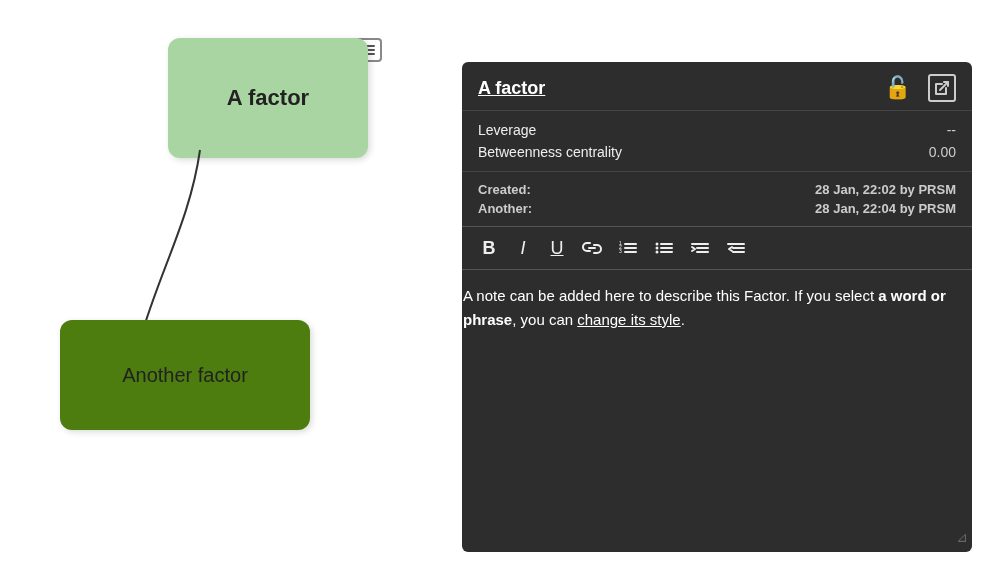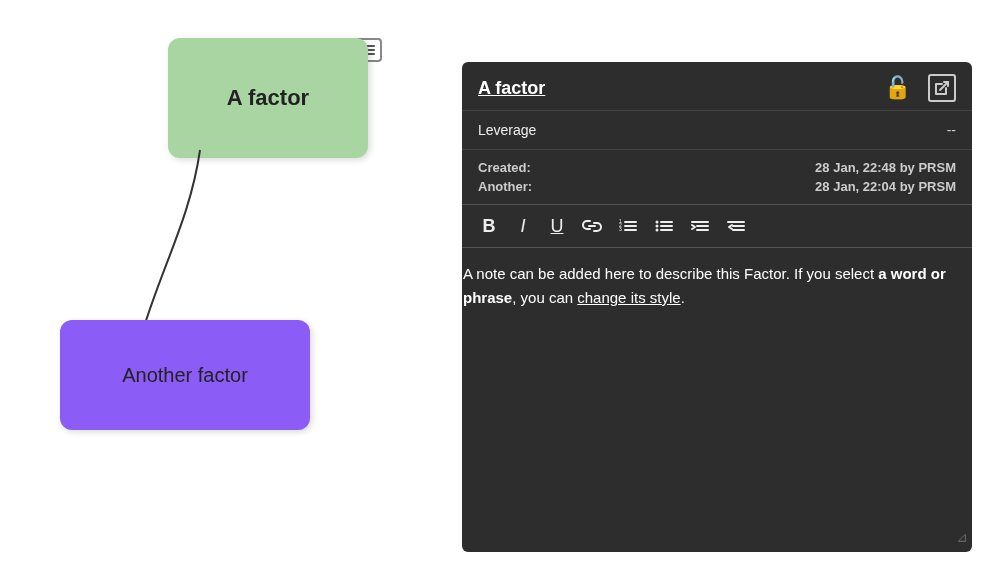--- a/index.html
+++ b/index.html
@@ -72,21 +72,21 @@
       pointer-events: none;
     }
 
     
     .node-b {
       position: absolute;
       left: 60px;
       top: 320px;
       width: 250px;
       height: 110px;
-      background: #8b5cf6;
+      background: #4d7c0f;
       border-radius: 12px;
       display: flex;
       align-items: center;
       justify-content: center;
       font-size: 20px;
       color: #222;
       cursor: pointer;
       box-shadow: 2px 2px 6px rgba(0,0,0,0.15);
     }
 
@@ -275,26 +275,30 @@
         </svg>
       </div>
     </div>
   </div>
 
   <div class="panel-meta">
     <div class="meta-row">
       <span>Leverage</span>
       <span class="meta-value">--</span>
     </div>
+    <div class="meta-row">
+      <span>Betweenness centrality</span>
+      <span class="meta-value">0.00</span>
+    </div>
   </div>
 
   <div class="panel-dates">
     <div class="date-row">
       <span>Created:</span>
-      <span>28 Jan, 22:48 by PRSM</span>
+      <span>28 Jan, 22:02 by PRSM</span>
     </div>
     <div class="date-row">
       <span>Another:</span>
       <span>28 Jan, 22:04 by PRSM</span>
     </div>
   </div>
 
   <div class="editor-toolbar">
     <button class="toolbar-btn toolbar-bold">B</button>
     <button class="toolbar-btn toolbar-italic">I</button>

